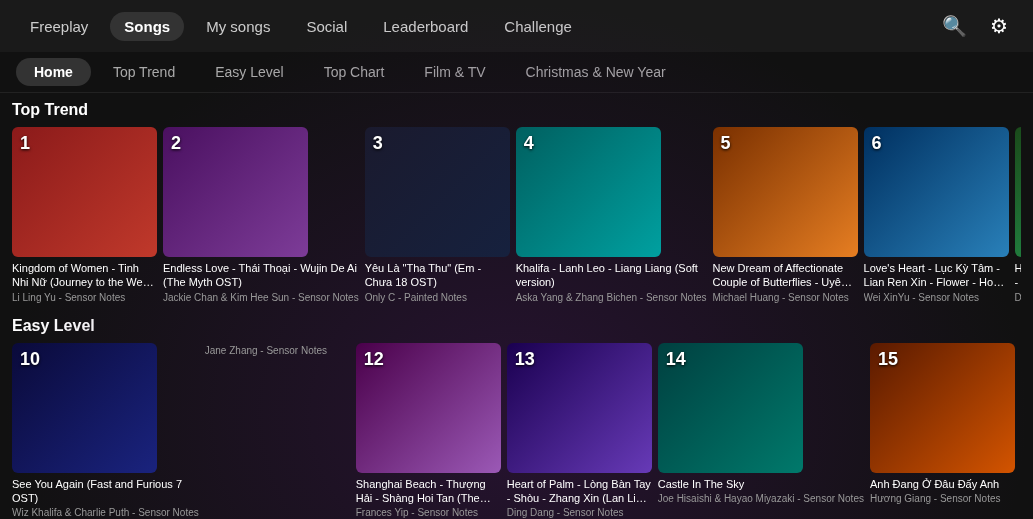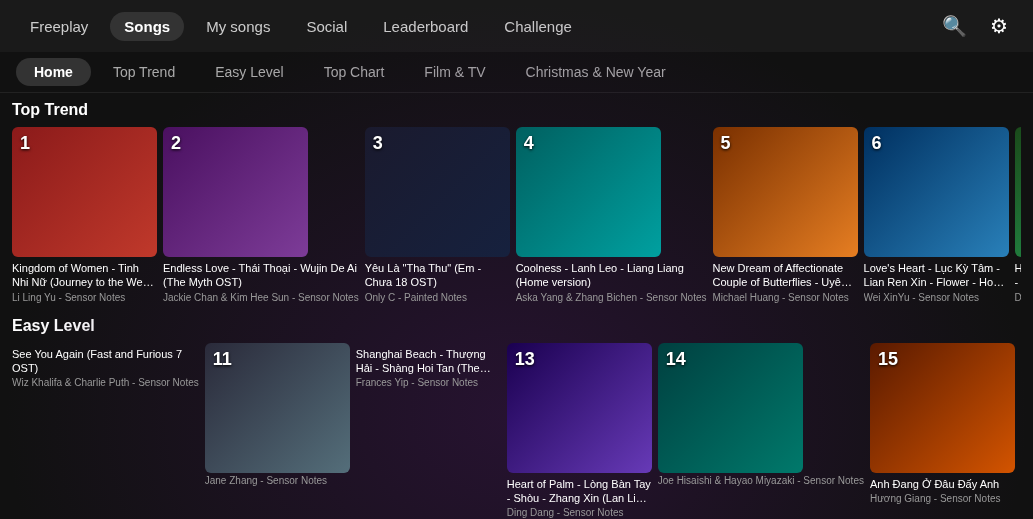--- a/index.html
+++ b/index.html
@@ -216,21 +216,21 @@
             <div class="card-number">3</div>
           </div>
           <div class="card-title">Yêu Là "Tha Thu" (Em - Chưa 18 OST)</div>
           <div class="card-artist">Only C - Painted Notes</div>
         </div>
         <div class="card">
           <div class="card-img">
             <div class="card-img-bg c-teal"></div>
             <div class="card-number">4</div>
           </div>
-          <div class="card-title">Coolness - Lanh Leo - Liang Liang (Home version)</div>
+          <div class="card-title">Khalifa - Lanh Leo - Liang Liang (Soft version)</div>
           <div class="card-artist">Aska Yang &amp; Zhang Bichen - Sensor Notes</div>
         </div>
         <div class="card">
           <div class="card-img">
             <div class="card-img-bg c-orange"></div>
             <div class="card-number">5</div>
           </div>
           <div class="card-title">New Dream of Affectionate Couple of Butterflies - Uyên Ương Hồ Điệp Mộng</div>
           <div class="card-artist">Michael Huang - Sensor Notes</div>
         </div>
@@ -248,47 +248,52 @@
           </div>
           <div class="card-title">Heart of Palm - Lòng Bàn Tay - Zhang Xin (Lan Ling Wang OST)</div>
           <div class="card-artist">Ding Dang - Sensor Notes</div>
         </div>
       </div>
     </div>
     <div class="section">
       <div class="section-title">Easy Level</div>
       <div class="cards-row">
         <div class="card">
+          <div class="card-img">
+            <div class="card-img-bg c-navy"></div>
+            <div class="card-number">10</div>
+          </div>
           <div class="card-title">See You Again (Fast and Furious 7 OST)</div>
           <div class="card-artist">Wiz Khalifa &amp; Charlie Puth - Sensor Notes</div>
         </div>
         <div class="card">
-          <div class="card-img">
-            <div class="card-img-bg c-slate"></div>
-            <div class="card-number">11</div>
-          </div>
           <div class="card-artist">Jane Zhang - Sensor Notes</div>
         </div>
         <div class="card">
+          <div class="card-img">
+            <div class="card-img-bg c-magenta"></div>
+            <div class="card-number">12</div>
+          </div>
           <div class="card-title">Shanghai Beach - Thượng Hải - Shàng Hoi Tan (The Bund Theme)</div>
           <div class="card-artist">Frances Yip - Sensor Notes</div>
         </div>
         <div class="card">
           <div class="card-img">
             <div class="card-img-bg c-indigo"></div>
             <div class="card-number">13</div>
           </div>
           <div class="card-title">Heart of Palm - Lòng Bàn Tay - Shòu - Zhang Xin (Lan Ling Wang OST)</div>
           <div class="card-artist">Ding Dang - Sensor Notes</div>
         </div>
         <div class="card">
           <div class="card-img">
             <div class="card-img-bg c-teal2"></div>
             <div class="card-number">14</div>
           </div>
+          <div class="card-title">Castle In The Sky</div>
           <div class="card-artist">Joe Hisaishi &amp; Hayao Miyazaki - Sensor Notes</div>
         </div>
         <div class="card">
           <div class="card-img">
             <div class="card-img-bg c-coral"></div>
             <div class="card-number">15</div>
           </div>
           <div class="card-title">Anh Đang Ở Đâu Đấy Anh</div>
           <div class="card-artist">Hương Giang - Sensor Notes</div>
         </div>

